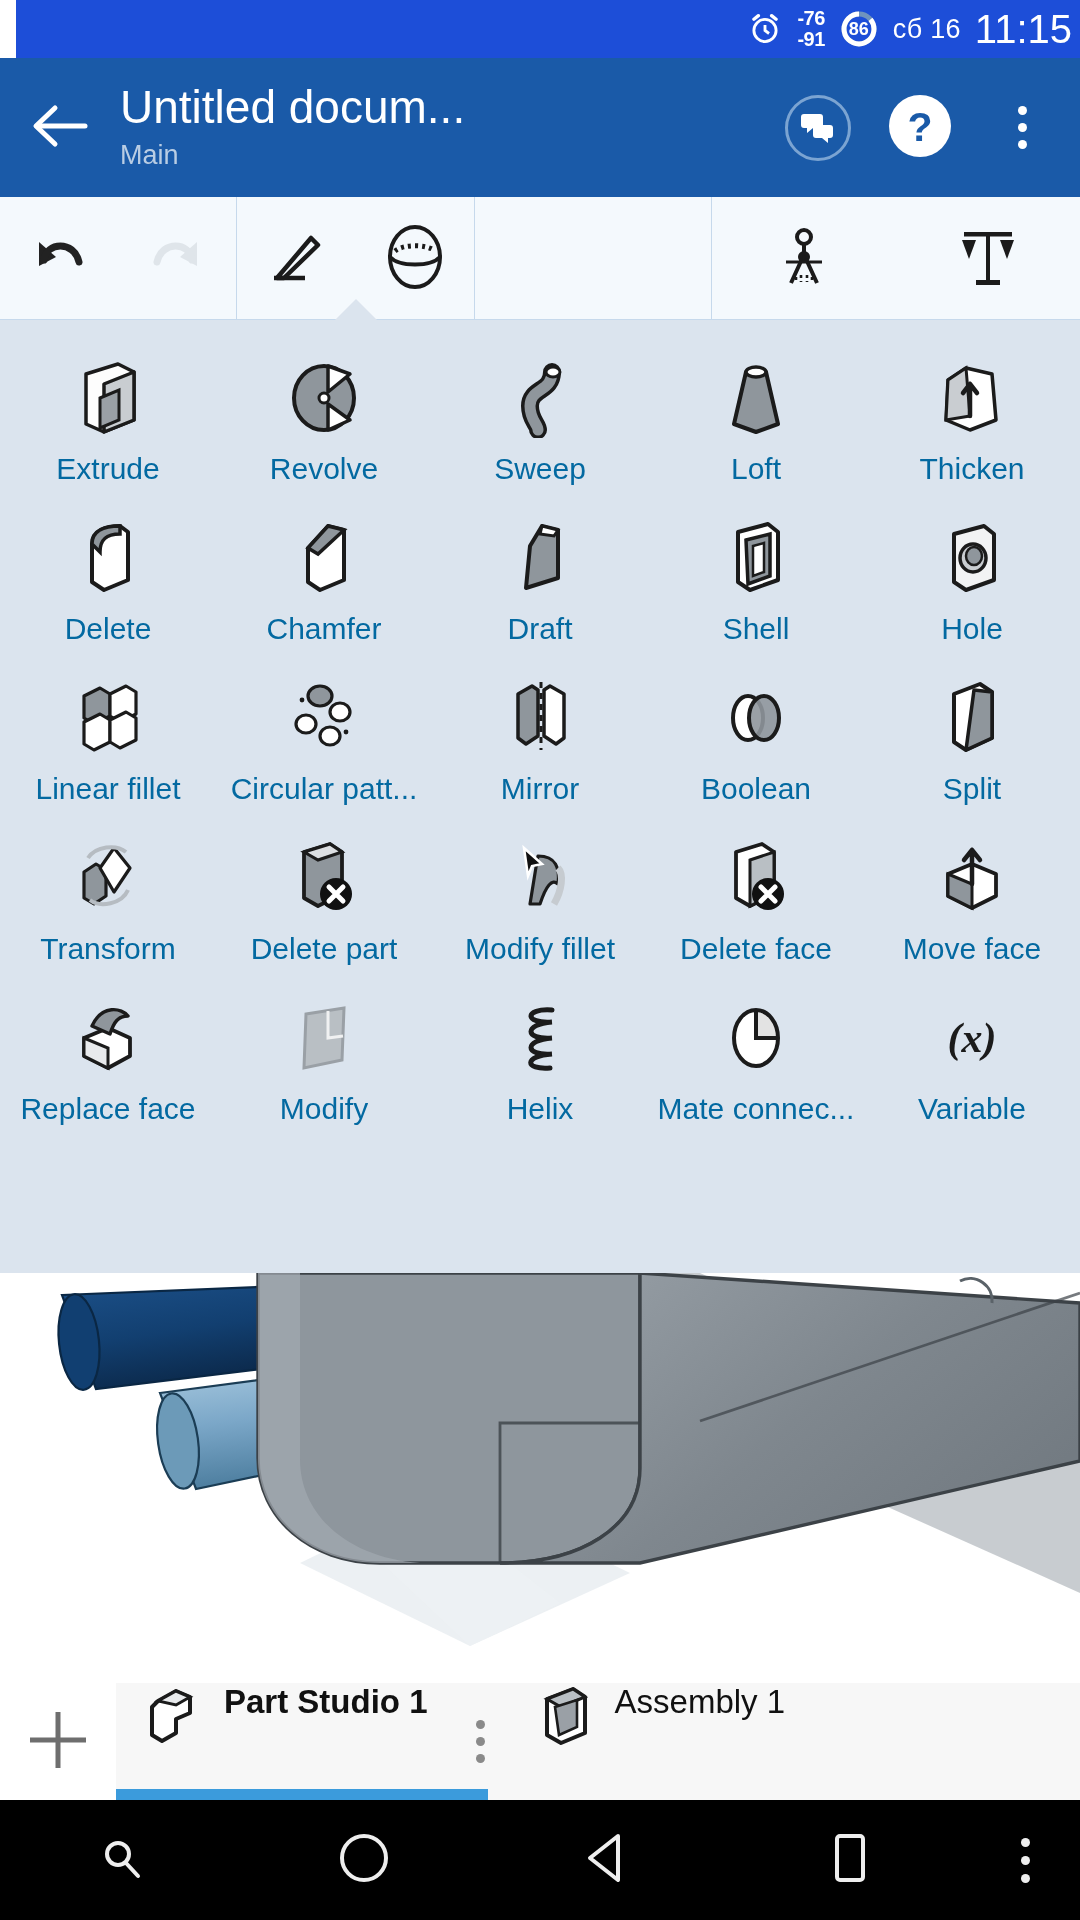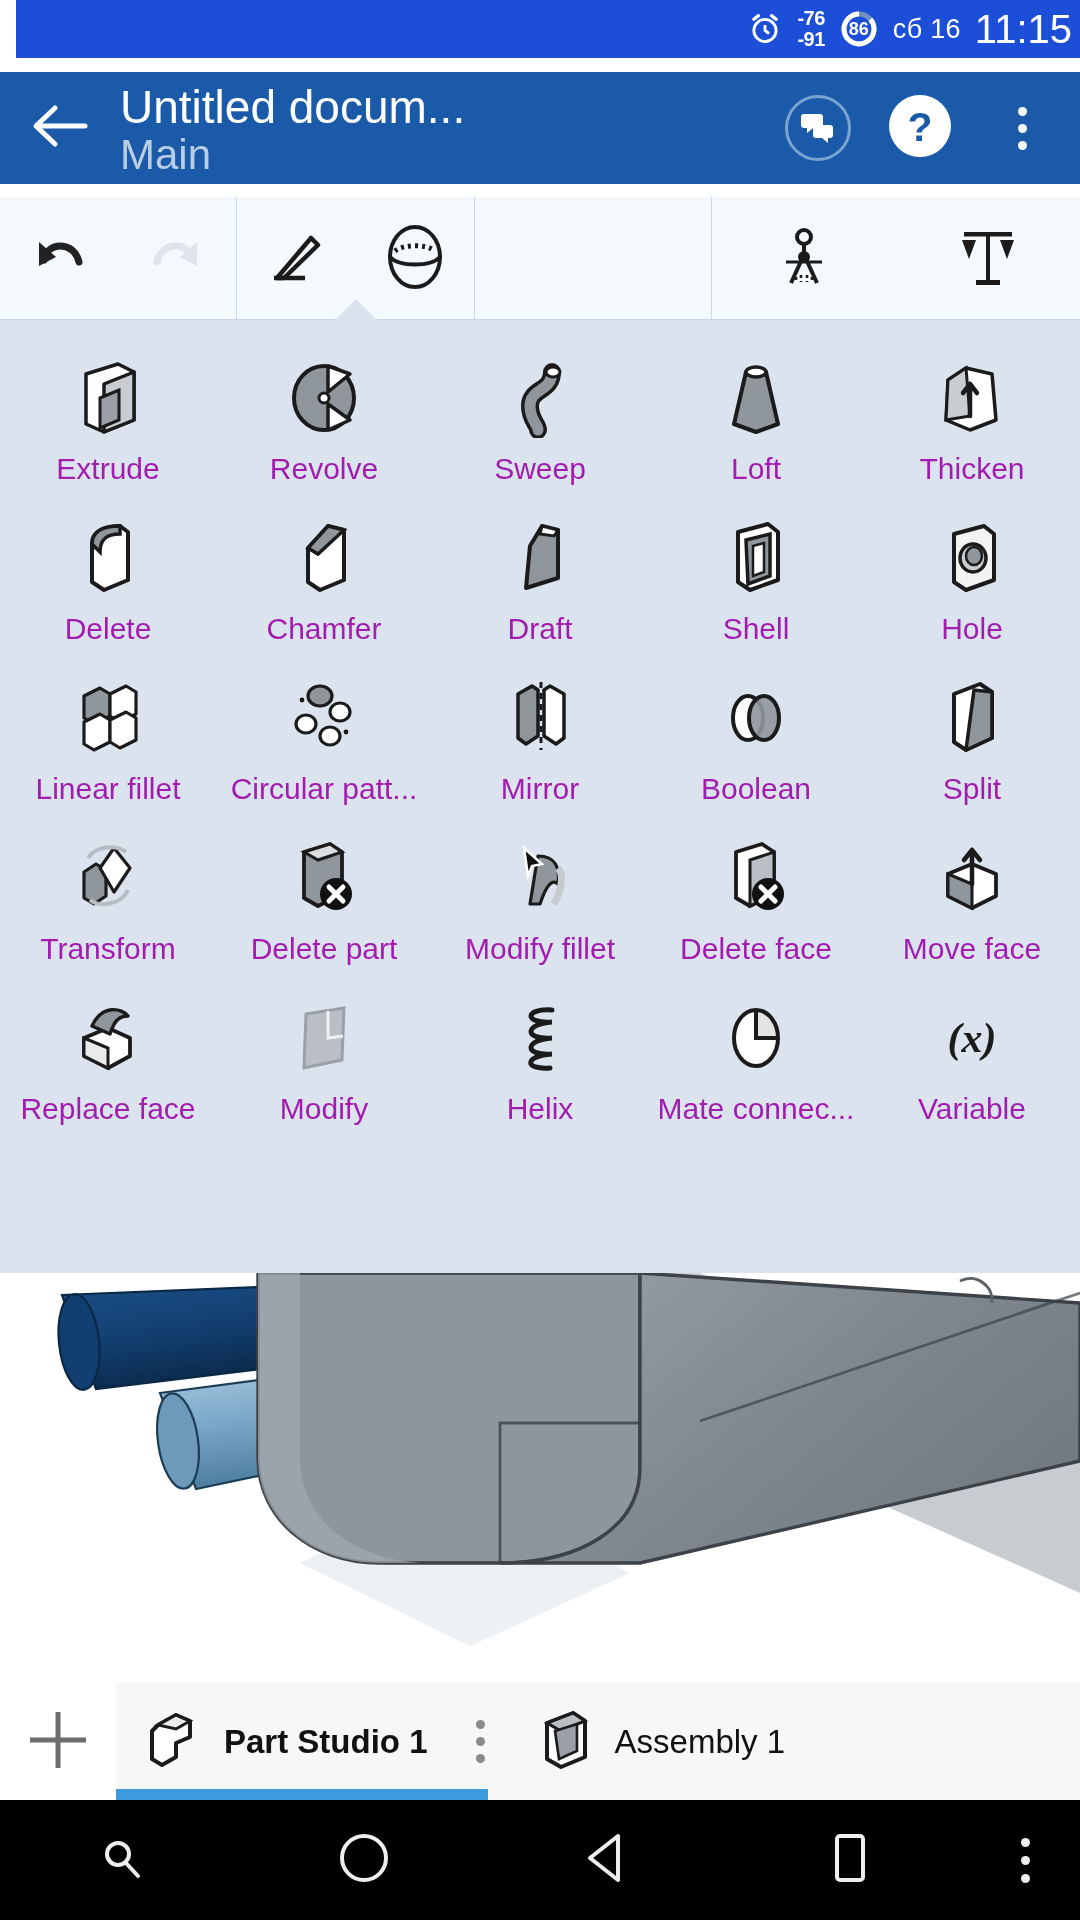--- a/index.html
+++ b/index.html
@@ -31,36 +31,36 @@
   .sb-batt-num {
     position: absolute; inset: 0;
     display: flex; align-items: center; justify-content: center;
     font-size: 18px; font-weight: bold; color: #ffffff;
   }
   .sb-date { font-size: 27px; letter-spacing: 0.3px; }
   .sb-clock { font-size: 40px; letter-spacing: 0px; }
 
   
   .appbar {
-    position: absolute; top: 72px; left: 0;
-    width: 1080px; height: 112px;
+    position: absolute; top: 58px; left: 0;
+    width: 1080px; height: 139px;
     background: #1a5aa8;
     display: flex; align-items: center;
   }
   .back-btn {
     width: 120px; height: 139px;
     display: flex; align-items: center; justify-content: center;
   }
   .titleblock { flex: 1; display: flex; flex-direction: column; justify-content: center; }
   .doc-title {
     color: #ffffff; font-size: 46px; line-height: 54px;
     font-weight: 400; white-space: nowrap;
   }
   .doc-sub {
-    color: #b9cde4; font-size: 42px; line-height: 42px; font-weight: 400;
+    color: #b9cde4; font-size: 27px; line-height: 42px; font-weight: 400;
   }
   .appbar-actions { display: flex; align-items: center; gap: 6px; padding-right: 10px; }
   .ab-icon {
     width: 96px; height: 139px;
     display: flex; align-items: center; justify-content: center;
   }
   .circ-outline {
     width: 66px; height: 66px; border-radius: 50%;
     border: 3px solid #7ba4d2;
     display: flex; align-items: center; justify-content: center;
@@ -104,21 +104,21 @@
     padding: 24px 0 30px 0;
   }
   .prow { display: flex; height: 160px; }
   .pcell {
     flex: 1; display: flex; flex-direction: column;
     align-items: center; justify-content: flex-start;
     padding-top: 12px;
   }
   .pico { height: 84px; display: flex; align-items: center; justify-content: center; }
   .plabel {
-    margin-top: 12px; font-size: 30px; color: #a21caf;
+    margin-top: 12px; font-size: 30px; color: #0369a1;
     white-space: nowrap; text-align: center;
     max-width: 210px; overflow: hidden; text-overflow: ellipsis;
   }
 
   
   .viewport {
     position: absolute; top: 1273px; left: 0;
     width: 1080px; height: 429px;
     background: #ffffff; overflow: hidden;
   }
@@ -129,21 +129,21 @@
     width: 1080px; height: 118px;
     background: #ffffff;
     display: flex; align-items: stretch;
     border-top: 1px solid #ffffff;
   }
   .tab-add {
     width: 116px; display: flex; align-items: center; justify-content: center;
   }
   .tabs-wrap { flex: 1; display: flex; align-items: stretch; background: #f7f7f7; position: relative; }
   .tab {
-    display: flex; align-items: center; gap: 20px;
+    display: flex; gap: 20px;
     padding: 0 26px; height: 118px;
   }
   .tab-label { font-size: 33px; color: #111111; white-space: nowrap; }
   .tab.active .tab-label { font-weight: bold; }
   .tab-kebab { display: flex; flex-direction: column; gap: 8px; padding: 0 22px; align-items: center; justify-content: center; }
   .tab-kebab i { width: 9px; height: 9px; border-radius: 50%; background: #8a8a8a; display: block; }
   .tab-indicator {
     position: absolute; bottom: 0; left: 0;
     width: 372px; height: 11px; background: #3b9bdc;
   }

